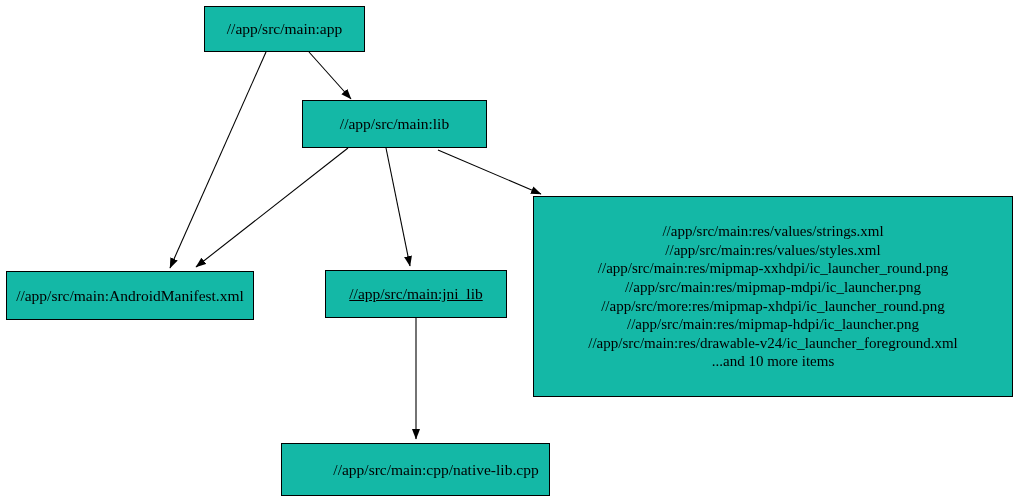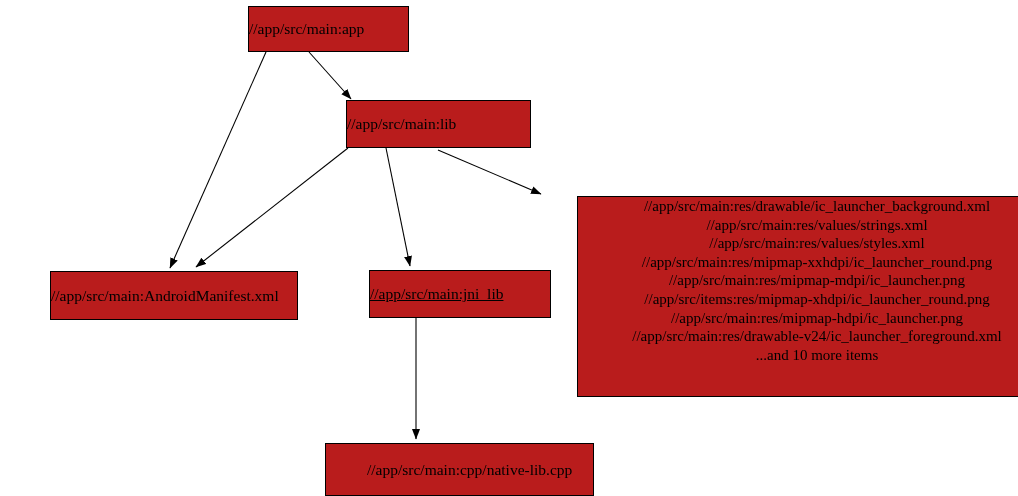--- a/index.html
+++ b/index.html
@@ -20,30 +20,29 @@
     position: absolute;
     left: 0;
     top: 0;
     width: 1018px;
     height: 496px;
     pointer-events: none;
   }
   .node {
     position: absolute;
     box-sizing: border-box;
-    background: #b91c1c;
+    background: #14b8a6;
     border: 1px solid #000000;
     display: flex;
     align-items: center;
-    justify-content: flex-start;
+    justify-content: center;
     text-align: center;
     font-size: 15.5px;
     line-height: 1.15;
     white-space: nowrap;
-    margin-left: 44px;
   }
   .node--app        { left: 204px; top: 6px;   width: 161px; height: 46px; }
   .node--lib        { left: 302px; top: 100px; width: 185px; height: 48px; }
   .node--manifest   { left: 6px;   top: 271px; width: 248px; height: 49px; }
   .node--jni-lib    { left: 325px; top: 270px; width: 182px; height: 48px; text-decoration: underline; }
   .node--res-group  { left: 533px; top: 196px; width: 480px; height: 201px;
                       flex-direction: column; font-size: 15px; }
   .node--native-lib { left: 281px; top: 443px; width: 269px; height: 53px; padding-left: 41px; }
   .res-line {
     display: block;
@@ -85,26 +84,25 @@
 
   <div class="node node--manifest">
     <span>//app/src/main:AndroidManifest.xml</span>
   </div>
 
   <div class="node node--jni-lib">
     <span>//app/src/main:jni_lib</span>
   </div>
 
   <div class="node node--res-group">
-    <span class="res-line">//app/src/main:res/drawable/ic_launcher_background.xml</span>
     <span class="res-line">//app/src/main:res/values/strings.xml</span>
     <span class="res-line">//app/src/main:res/values/styles.xml</span>
     <span class="res-line">//app/src/main:res/mipmap-xxhdpi/ic_launcher_round.png</span>
     <span class="res-line">//app/src/main:res/mipmap-mdpi/ic_launcher.png</span>
-    <span class="res-line">//app/src/items:res/mipmap-xhdpi/ic_launcher_round.png</span>
+    <span class="res-line">//app/src/more:res/mipmap-xhdpi/ic_launcher_round.png</span>
     <span class="res-line">//app/src/main:res/mipmap-hdpi/ic_launcher.png</span>
     <span class="res-line">//app/src/main:res/drawable-v24/ic_launcher_foreground.xml</span>
     <span class="res-line">...and 10 more items</span>
   </div>
 
   <div class="node node--native-lib">
     <span>//app/src/main:cpp/native-lib.cpp</span>
   </div>
 
 </div>

